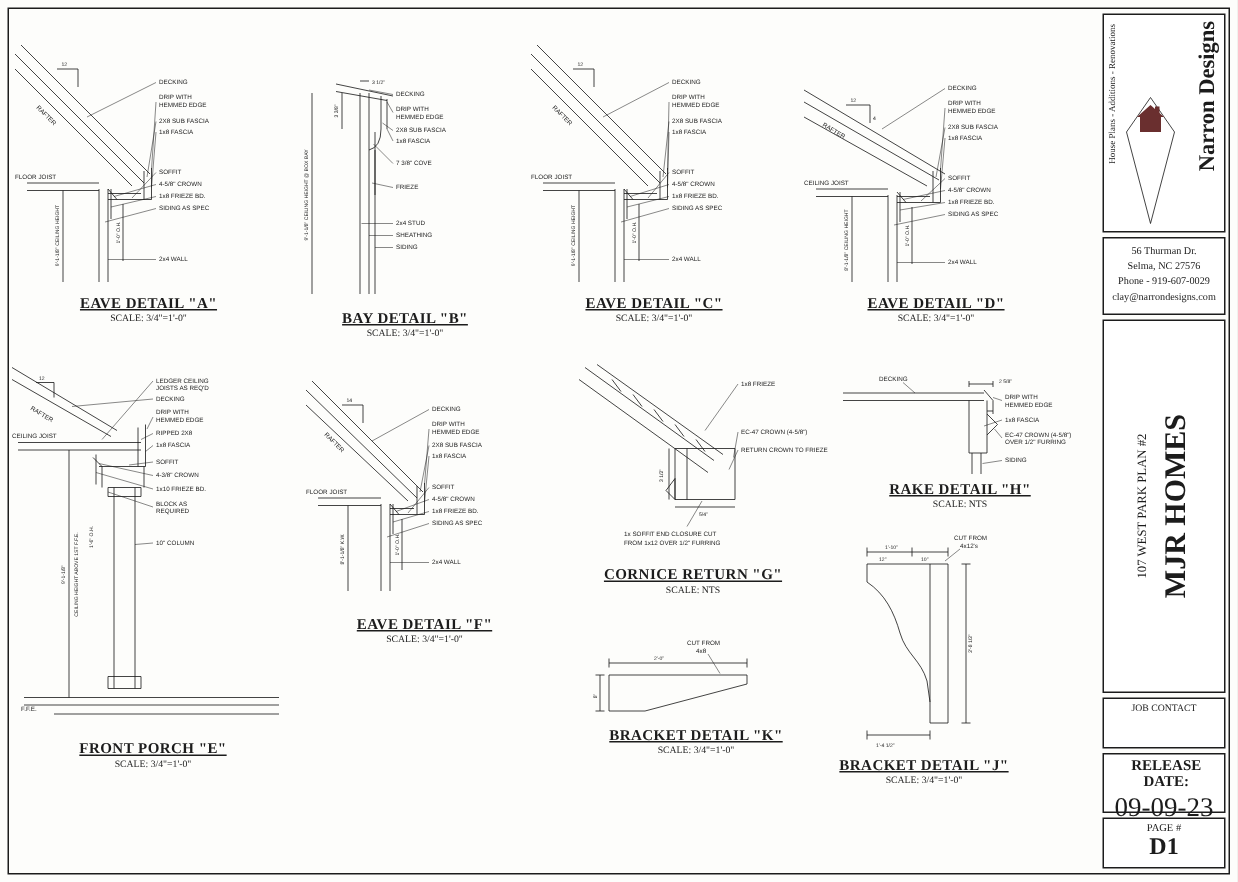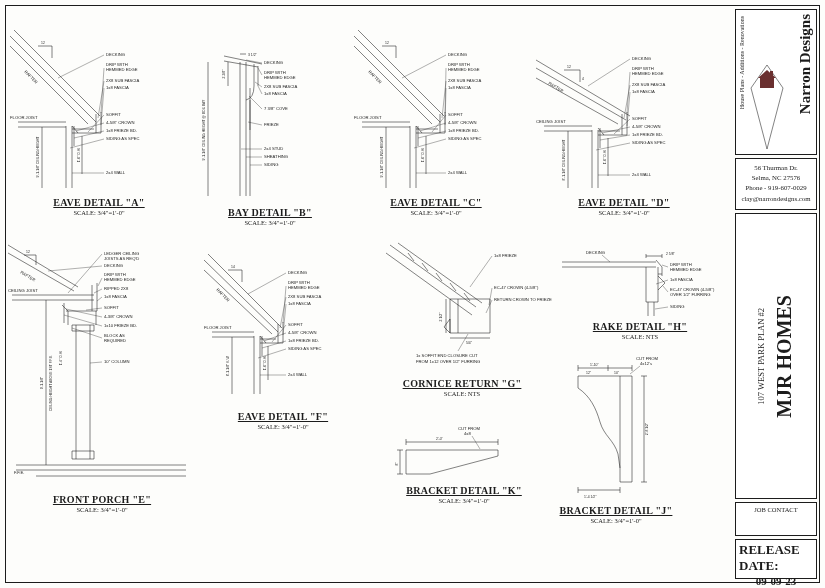--- a/index.html
+++ b/index.html
@@ -27,22 +27,22 @@
   .brand-name { position:absolute; right:2px; top:4px; font-size:15px; font-weight:bold; }
   .brand-tagline { position:absolute; left:3px; top:6px; font-size:6px; }
   .brand-logo { position:absolute; left:14px; top:54px; }
   .tb-address { height:52px; font-size:6.8px; text-align:center; padding-top:4px; line-height:1.5; }
   .tb-project { flex:1; display:flex; flex-direction:row; justify-content:center;
                 align-items:center; gap:7px; }
   .tb-project .client { font-size:20px; font-weight:bold; }
   .tb-project .plan { font-size:8.5px; }
   .tb-contact { height:34px; font-size:6.5px; padding:3px 0 0 0; text-align:center; }
   .tb-release { height:40px; text-align:center; }
-  .tb-release .lab { font-size:13px; font-weight:bold; text-align:left; padding:2px 0 0 3px; }
-  .tb-release .date { font-size:11px; font-weight:bold; margin-top:1px; }
+  .tb-release .lab { font-size:10px; font-weight:bold; text-align:center; padding:2px 0 0 3px; }
+  .tb-release .date { font-size:18px; font-weight:normal; margin-top:1px; }
   .tb-revisions { height:58px; }
   .tb-revisions .lab { font-size:7.5px; font-weight:bold; text-align:center;
                        border-bottom:1px solid #1c1c1c; padding:2px 0 2px; }
   .tb-revisions .rev { font-size:6.8px; text-align:center; border-bottom:1px solid #1c1c1c;
                        padding:3px 0 2px; }
   .tb-revisions .revline { height:12px; border-bottom:1px solid #1c1c1c; }
   .tb-page { height:34px; text-align:center; }
   .tb-page .lab { font-size:7px; padding-top:2px; }
   .tb-page .num { font-size:16px; font-weight:bold; }
 </style>
@@ -530,14 +530,18 @@
       <div class="plan vtext">107 WEST PARK PLAN #2</div>
       <div class="client vtext">MJR HOMES</div>
     </div>
     <div class="tb-box tb-contact">
       <div>JOB CONTACT</div>
     </div>
     <div class="tb-box tb-release">
       <div class="lab">RELEASE DATE:</div>
       <div class="date">09-09-23</div>
     </div>
+    <div class="tb-box tb-page">
+      <div class="lab">PAGE #</div>
+      <div class="num">D1</div>
+    </div>
   </div>
 </div>
 
 </body></html>

